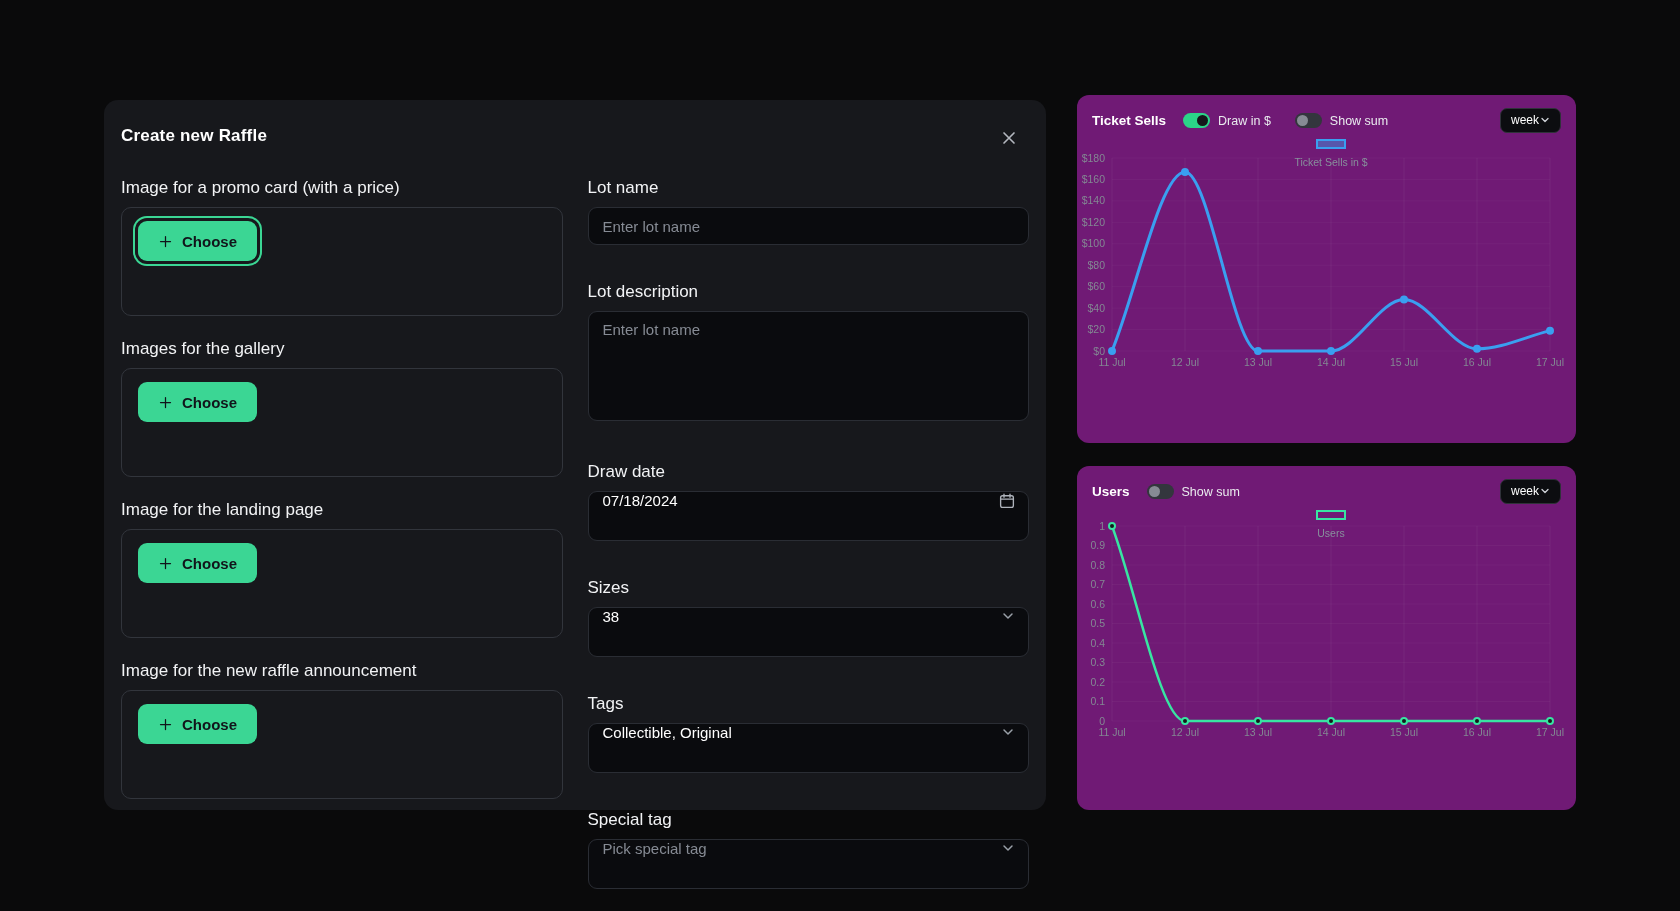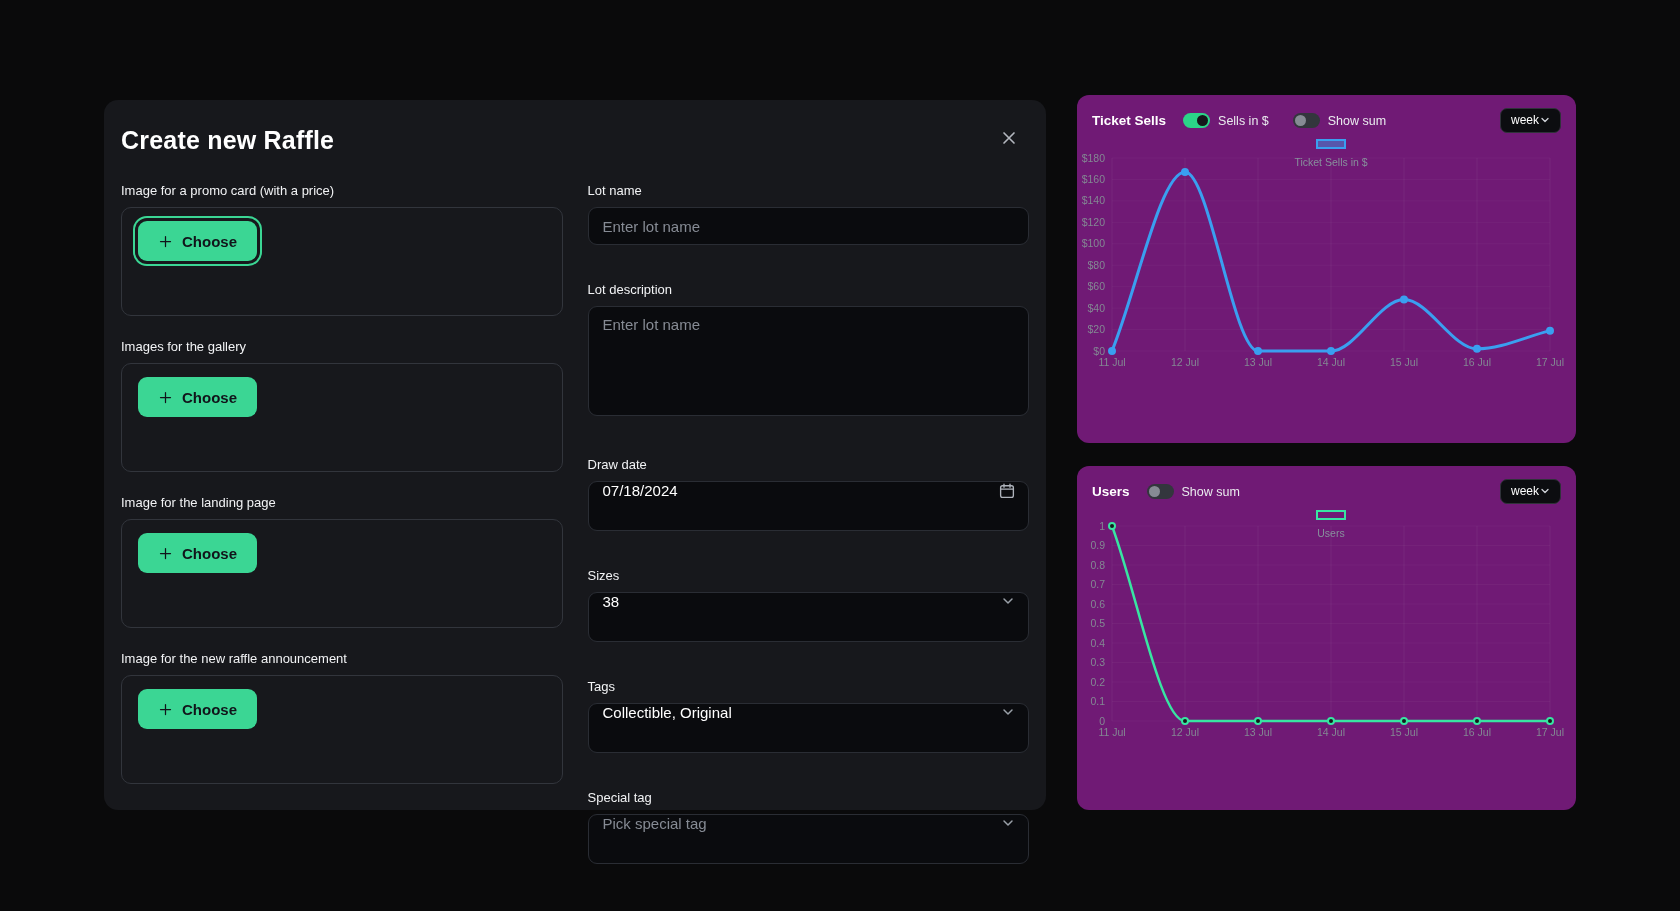--- a/index.html
+++ b/index.html
@@ -11,27 +11,27 @@
     position:relative;
     overflow:hidden;
   }
 
   
   .modal {
     position:absolute; left:104px; top:100px; width:942px; height:710px;
     background:#17181c; border-radius:14px; padding:26px 17px 0 17px;
   }
   .modal-header { display:flex; align-items:flex-start; justify-content:space-between; }
-  .modal-title { font-size:25px; font-weight:700; color:#ffffff; letter-spacing:.2px; }
+  .modal-title { font-size:17px; font-weight:700; color:#ffffff; letter-spacing:.2px; }
   .close-btn { background:none; border:none; cursor:pointer; padding:2px; margin-right:8px; line-height:0; }
 
   .columns { display:flex; gap:25px; margin-top:28px; }
   .col { flex:1; min-width:0; }
 
-  .field-label { font-size:13px; color:#f2f3f5; margin-bottom:9px; }
+  .field-label { font-size:17px; color:#f2f3f5; margin-bottom:9px; }
 
   .upload-section { margin-bottom:23px; }
   .dropzone {
     height:109px; border:1px solid #32353c; border-radius:10px; padding:13px 16px;
   }
   .choose-btn {
     display:inline-flex; align-items:center; gap:9px;
     background:#3bd694; color:#11141a; border:none; border-radius:9px;
     height:40px; padding:0 20px; font-size:15px; font-weight:700;
     font-family:"Liberation Sans", sans-serif; cursor:pointer;
@@ -216,21 +216,21 @@
   </div>
 </div>
 
 <div class="panel panel-ticket">
   <div class="panel-header">
     <span class="panel-title">Ticket Sells</span>
     <span class="toggle-group">
       <span class="toggle on">
           <span class="knob"></span>
         </span>
-      <span class="toggle-label">Sells in $</span>
+      <span class="toggle-label">Draw in $</span>
     </span>
     <span class="toggle-group">
       <span class="toggle">
           <span class="knob"></span>
         </span>
       <span class="toggle-label">Show sum</span>
     </span>
     <span class="range-select">
       <span>week</span>
       <svg width="12" height="12" viewBox="0 0 24 24" fill="none" stroke="#cfd3d8" stroke-width="2.6" stroke-linecap="round" stroke-linejoin="round">

